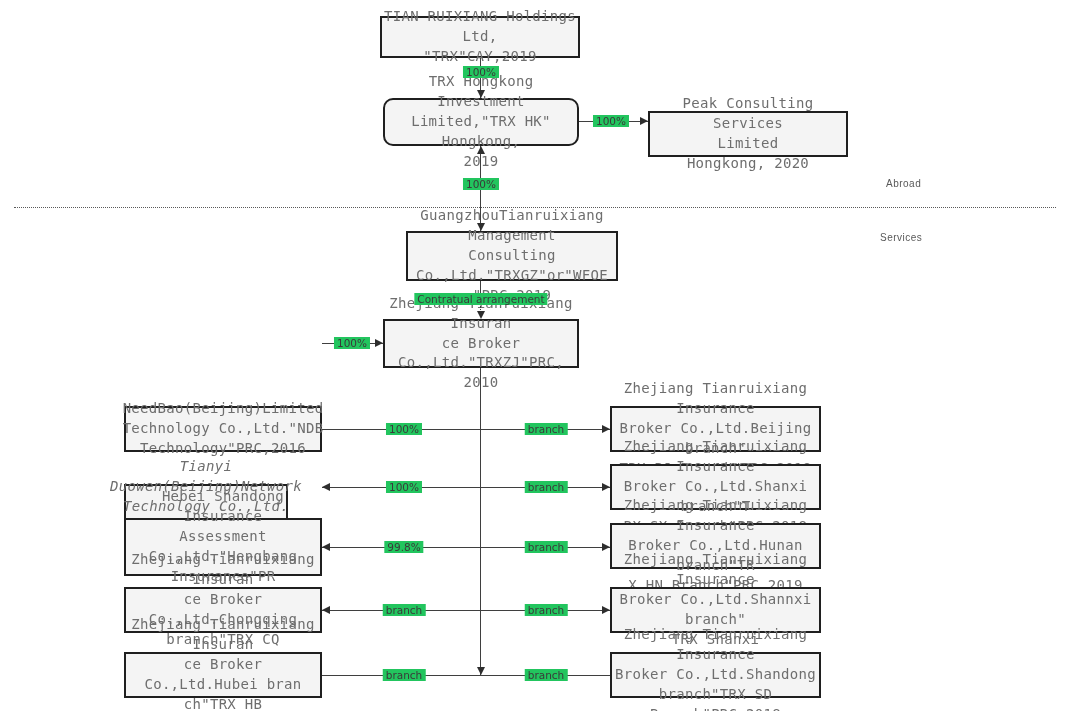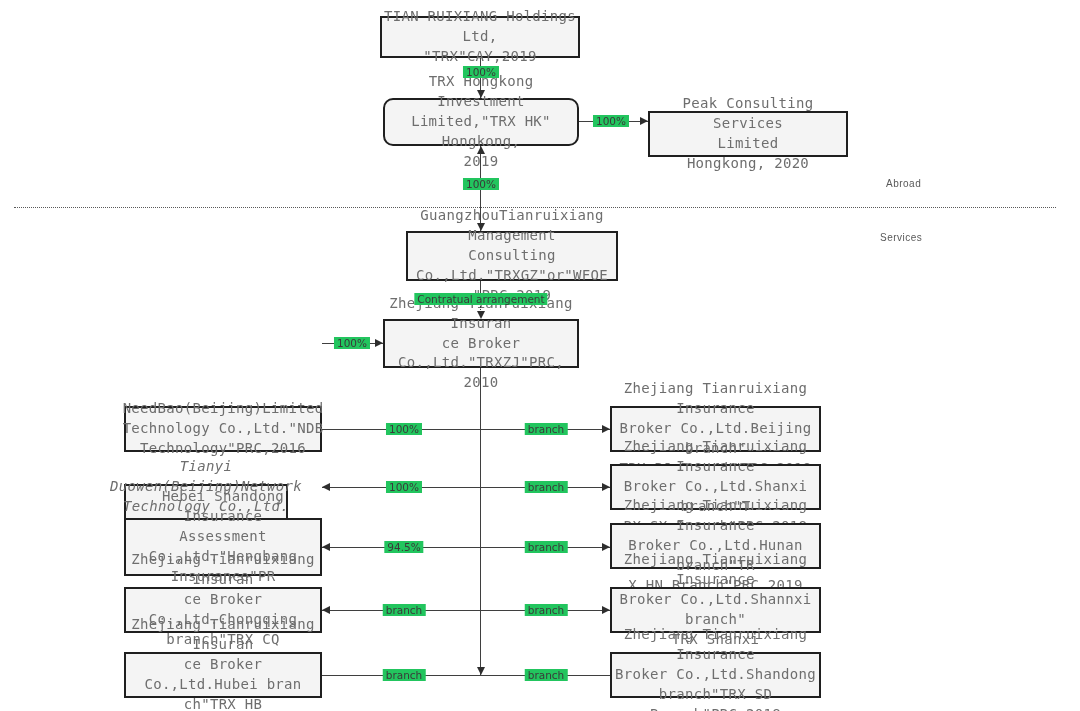--- a/index.html
+++ b/index.html
@@ -142,21 +142,21 @@
 
   <div class="hline" style="left:322px;top:487px;width:288px;"></div>
   <div class="ar ar-left" style="left:322px;top:483px;"></div>
   <div class="ar ar-right" style="left:602px;top:483px;"></div>
   <span class="elabel" style="left:404px;top:487px;">100%</span>
   <span class="elabel" style="left:546px;top:487px;">branch</span>
 
   <div class="hline" style="left:322px;top:547px;width:288px;"></div>
   <div class="ar ar-left" style="left:322px;top:543px;"></div>
   <div class="ar ar-right" style="left:602px;top:543px;"></div>
-  <span class="elabel" style="left:404px;top:547px;">94.5%</span>
+  <span class="elabel" style="left:404px;top:547px;">99.8%</span>
   <span class="elabel" style="left:546px;top:547px;">branch</span>
 
   <div class="hline" style="left:322px;top:610px;width:288px;"></div>
   <div class="ar ar-left" style="left:322px;top:606px;"></div>
   <div class="ar ar-right" style="left:602px;top:606px;"></div>
   <span class="elabel" style="left:404px;top:610px;">branch</span>
   <span class="elabel" style="left:546px;top:610px;">branch</span>
 
   <div class="hline" style="left:322px;top:675px;width:288px;"></div>
   <span class="elabel" style="left:404px;top:675px;">branch</span>

